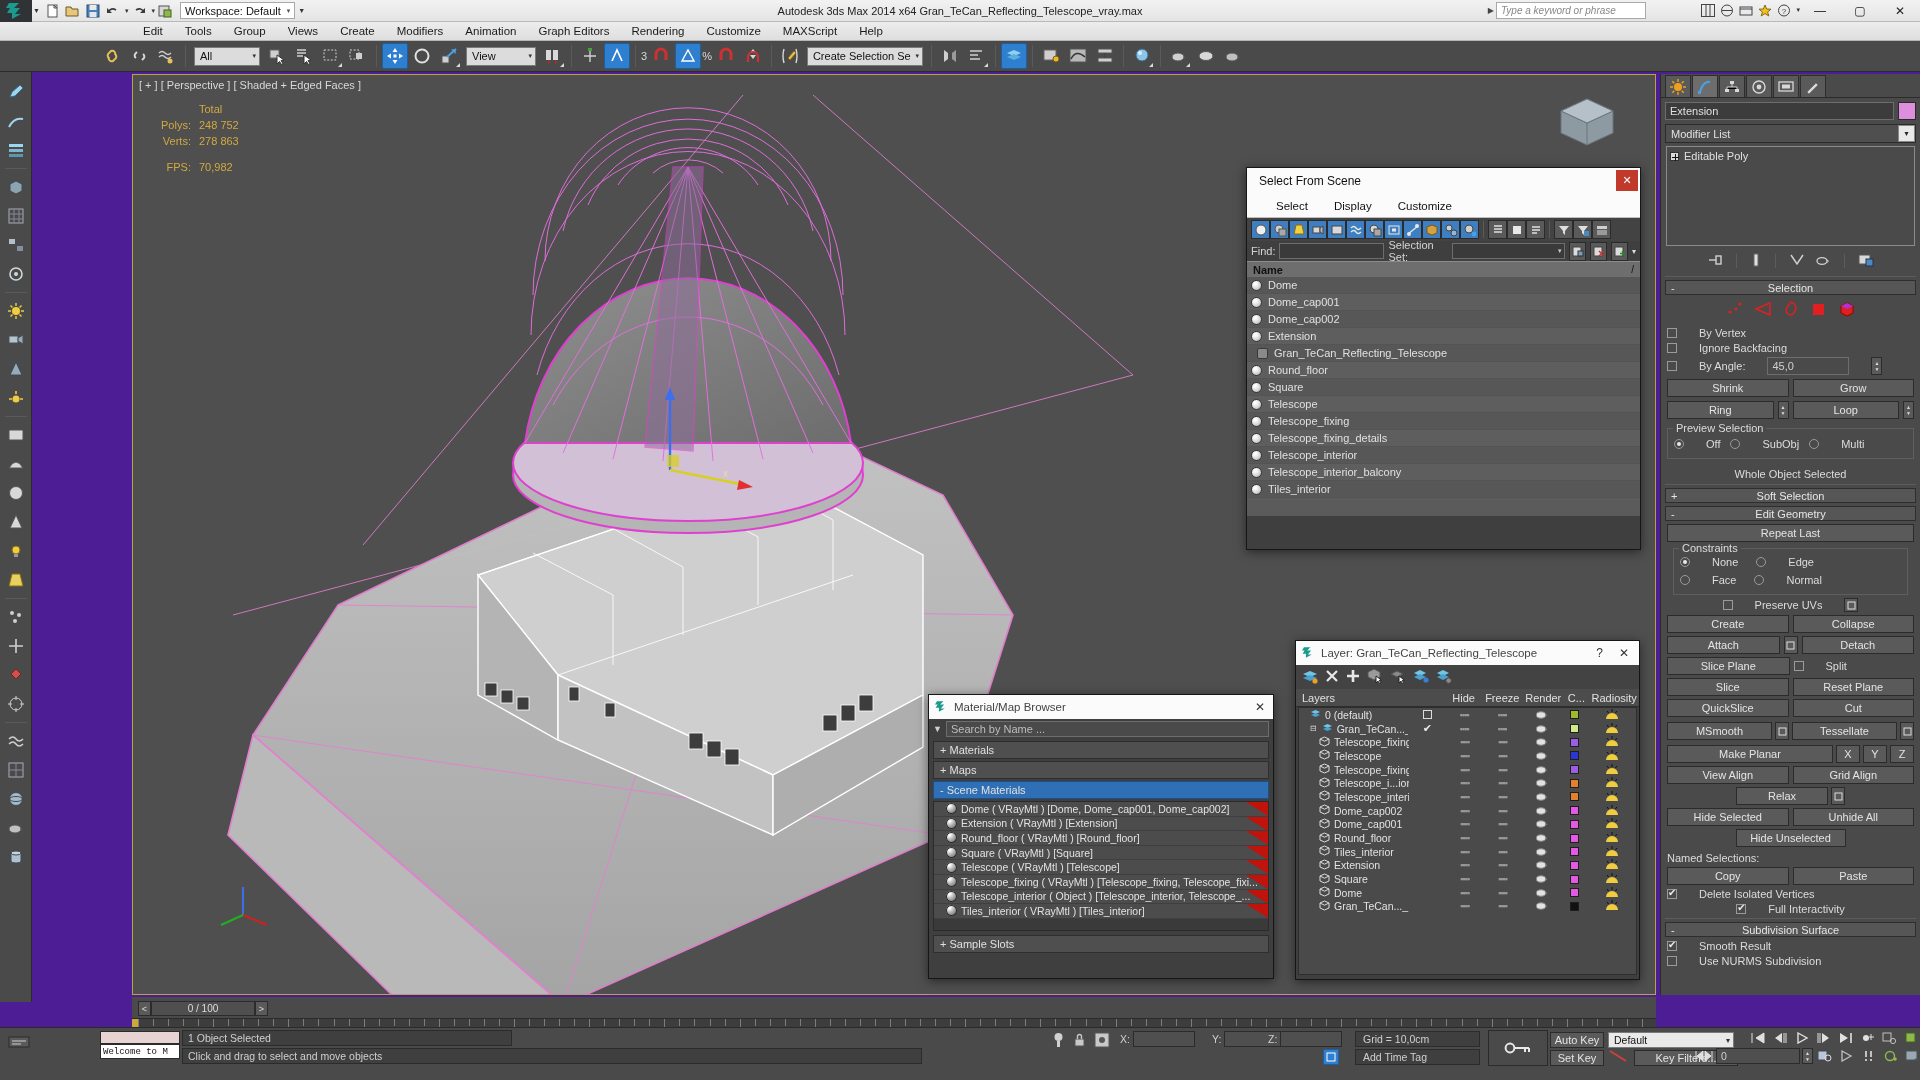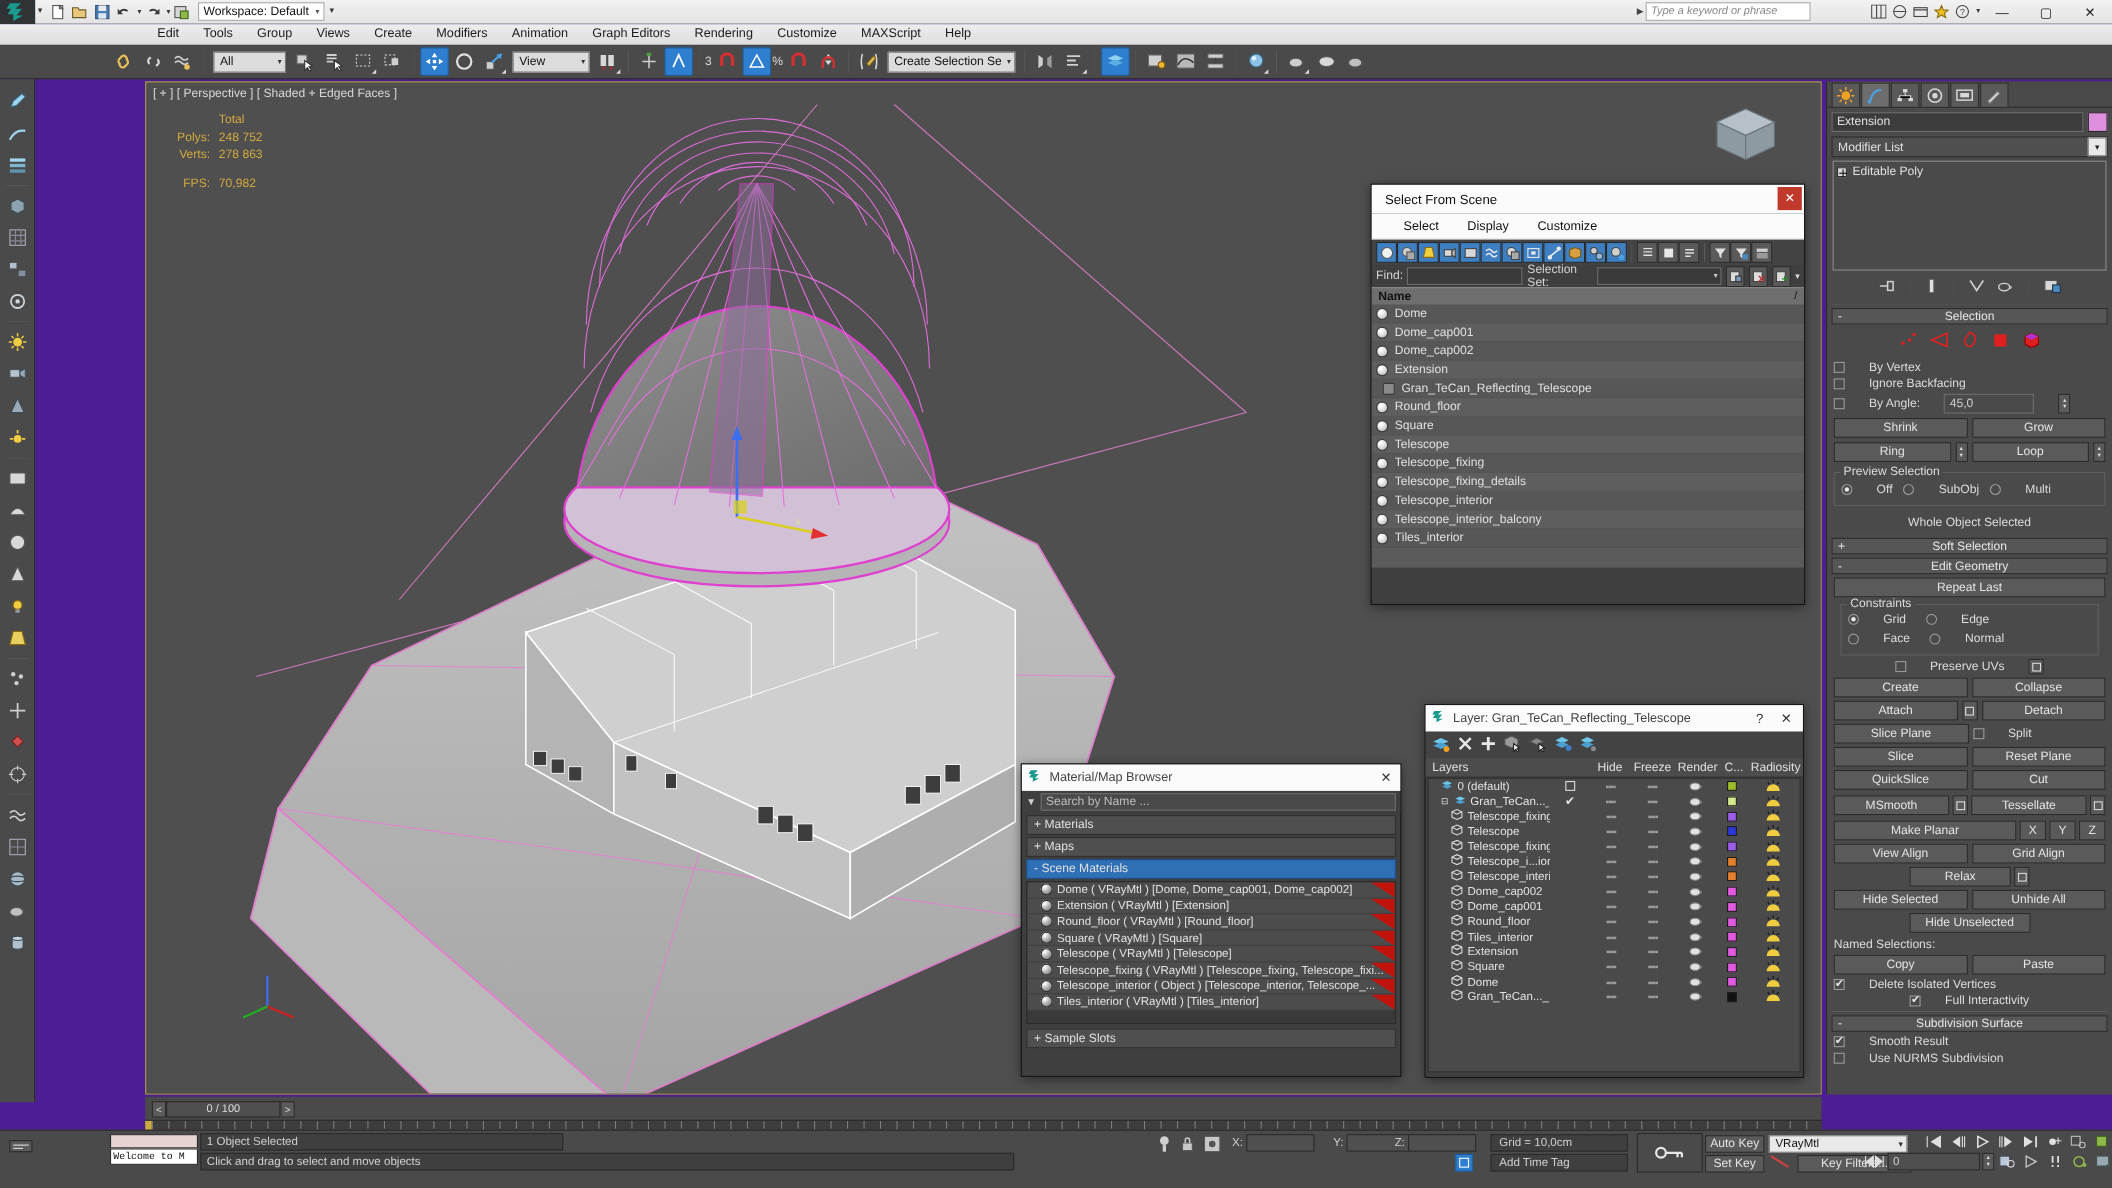--- a/index.html
+++ b/index.html
@@ -338,20 +338,21 @@
             <rect x="1" y="2" width="10" height="10" fill="#d7d7d7" stroke="#555"></rect>
             <rect x="6" y="6" width="7" height="7" fill="#8fb84a" stroke="#456022"></rect>
           </svg>
         </div>
       <div class="wspace">
         <span>Workspace: Default</span>
         <span class="caret">▾</span>
       </div>
       <span class="tb-arrow">▼</span>
     </div>
+    <div class="apptitle">Autodesk 3ds Max  2014 x64     Gran_TeCan_Reflecting_Telescope_vray.max</div>
     <span class="search-tri">▶</span>
     <div class="searchbox">Type a keyword or phrase</div>
     <div class="tb-icons">
       <div class="tb-ic">
           <svg width="14" height="13">
             <rect x="0.5" y="0.5" width="13" height="12" fill="none" stroke="#444"></rect>
             <line x1="5" y1="0.5" x2="5" y2="12.5" stroke="#444"></line>
             <line x1="9" y1="0.5" x2="9" y2="12.5" stroke="#444"></line>
           </svg>
         </div>
@@ -1803,21 +1804,21 @@
       <span class="pm">-</span>
       <span>Edit Geometry</span>
     </div>
     <div class="grp">
       <div class="btn3d" style="margin:3px 0">Repeat Last</div>
       <div class="fieldset">
         <span class="lg">Constraints</span>
         <div style="display:flex;gap:18px">
           <span class="rowc">
               <span class="rad on"></span>
-              <span>Grid</span>
+              <span>None</span>
             </span>
           <span class="rowc">
               <span class="rad"></span>
               <span>Edge</span>
             </span>
         </div>
         <div style="display:flex;gap:18px">
           <span class="rowc">
               <span class="rad"></span>
               <span>Face</span>
@@ -2118,21 +2119,21 @@
 
     <div class="keybox" style="left:1488px">
       <svg width="28" height="14">
           <circle cx="6" cy="7" r="4.4" fill="none" stroke="#e8e8e8" stroke-width="2"></circle>
           <path d="M10 7 h15 M21 7 v4 M25 7 v4" stroke="#e8e8e8" stroke-width="2"></path>
         </svg>
     </div>
     <div class="btn3d autokey" style="left:1550px;top:4px;width:54px;height:16px">Auto Key</div>
     <div class="btn3d setkey" style="left:1550px;top:22px;width:54px;height:16px">Set Key</div>
     <div class="selcombo" style="left:1608px;top:4px">
-      <span>VRayMtl</span>
+      <span>Default</span>
       <span style="font-size:8px;color:#333">▾</span>
     </div>
     <div class="kfline" style="left:1608px">
       <svg width="22" height="14">
           <path d="M2 2 L18 12" stroke="#d04040" stroke-width="2"></path>
         </svg>
     </div>
     <div class="btn3d keyfilters" style="left:1634px;top:22px;width:104px;height:16px">Key Filters...</div>
 
     <div class="trans" style="left:1748px">

